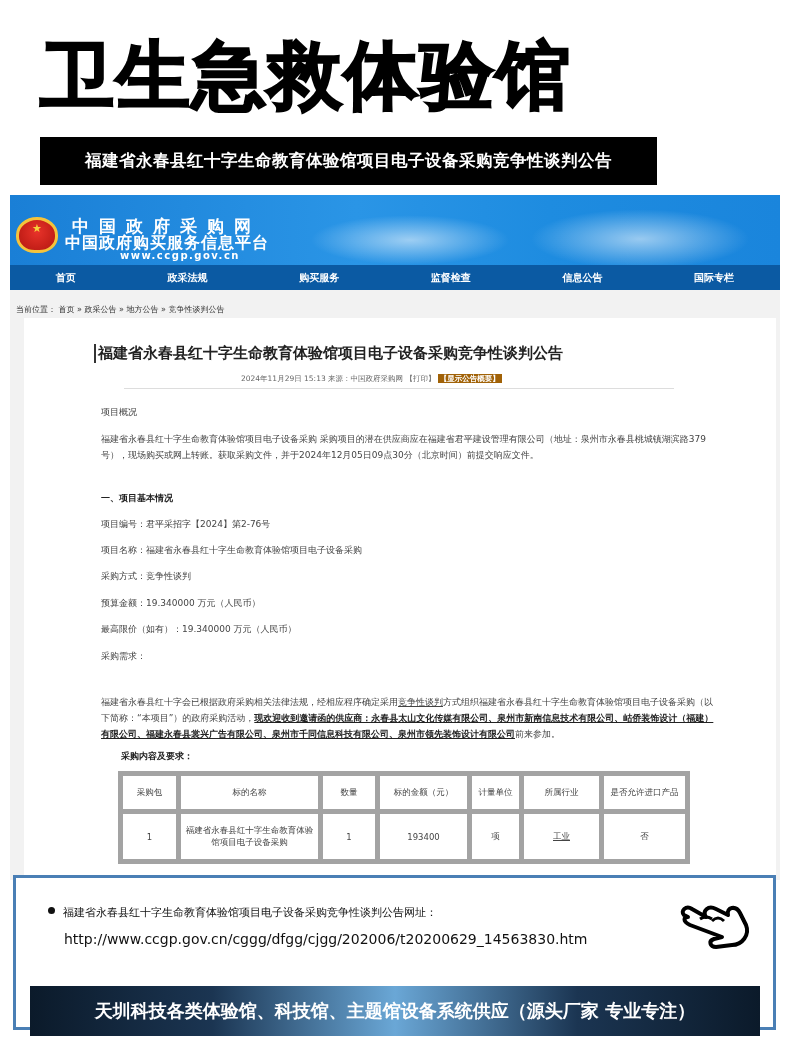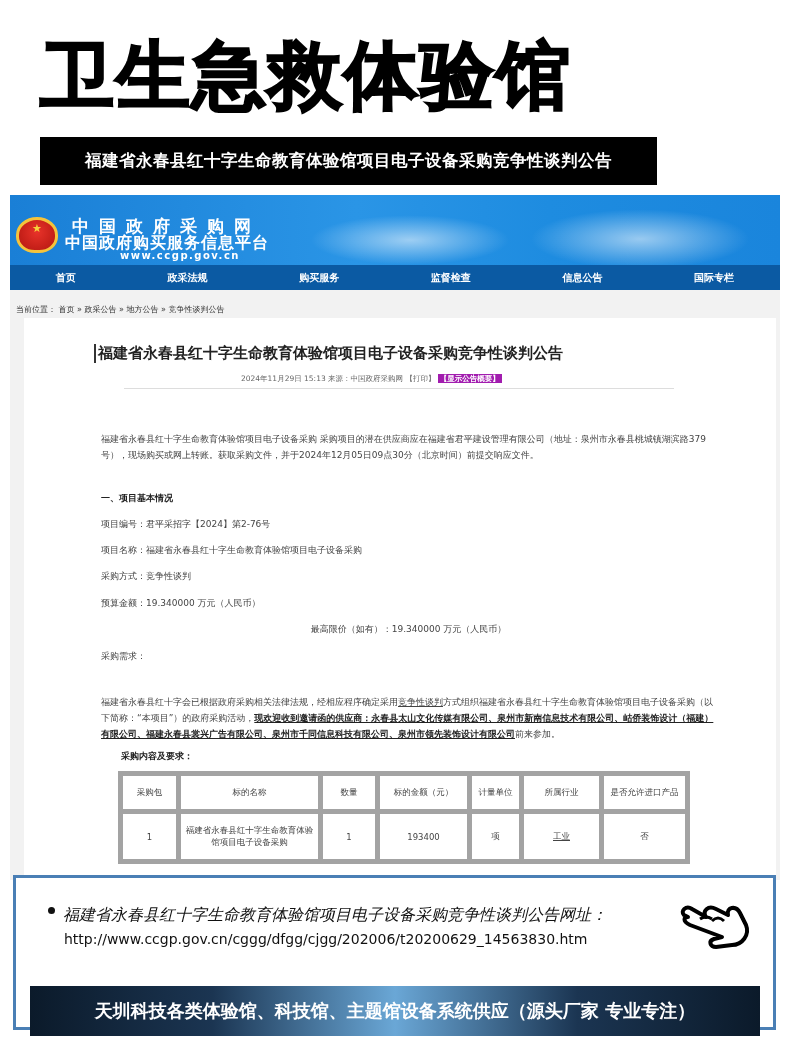--- a/index.html
+++ b/index.html
@@ -20,34 +20,34 @@
   .ccgp-nav { position: absolute; left: 10px; top: 265px; width: 770px; height: 25px; background: #0b5aa3; display: flex; justify-content: space-around; align-items: center; }
   .ccgp-nav span { color: #fff; font-size: 10px; font-weight: bold; }
 
   .crumb-area { position: absolute; left: 10px; top: 290px; width: 770px; height: 590px; background: #f2f2f2; }
   .crumb { position: absolute; left: 6px; top: 14px; font-size: 8px; color: #333; }
 
   .content { position: absolute; left: 14px; top: 28px; width: 752px; height: 562px; background: #fff; }
 
   .doc-title { position: absolute; left: 70px; top: 26px; font-size: 15px; font-weight: bold; color: #222; border-left: 2px solid #333; padding-left: 2px; }
   .meta { position: absolute; left: 217px; top: 56px; font-size: 7.5px; color: #666; }
-  .meta .red-tag { background: #a21caf; color: #fff; padding: 0 2px; font-weight: bold; }
+  .meta .red-tag { background: #a16207; color: #fff; padding: 0 2px; font-weight: bold; }
   .sep { position: absolute; left: 100px; top: 70px; width: 550px; border-top: 1px solid #ddd; }
 
   .p { position: absolute; left: 77px; font-size: 9px; color: #444; line-height: 16px; width: 615px; }
   .h2 { font-weight: bold; color: #222; }
   .ul { text-decoration: underline; }
   .b { font-weight: bold; color: #222; }
 
   table.items { position: absolute; left: 94px; top: 453px; border-collapse: collapse; font-size: 8.5px; color: #444; }
   table.items td, table.items th { border: 5px solid #a3a3a3; text-align: center; font-weight: normal; padding: 2px 4px; }
 
   .bottom-box { position: absolute; left: 13px; top: 875px; width: 763px; height: 155px; border: 3px solid #4a7fb5; background: #fff; }
   .bullet { position: absolute; left: 32px; top: 29px; width: 7px; height: 7px; border-radius: 50%; background: #111; }
-  .url-label { position: absolute; left: 47px; top: 27px; font-size: 16px; color: #111; font-style: italic; }
+  .url-label { position: absolute; left: 47px; top: 27px; font-size: 11px; color: #111; }
   .url { position: absolute; left: 48px; top: 53px; font-size: 14px; color: #111; }
   .hand { position: absolute; left: 660px; top: 15px; width: 80px; height: 60px; }
   .slogan { position: absolute; left: 14px; top: 88px; width: 730px; height: 50px; background: linear-gradient(90deg, #0b1a2a 0%, #1b3552 25%, #6aa7d6 50%, #1b3552 75%, #0b1a2a 100%); color: #fff; font-size: 18px; font-weight: bold; display: flex; align-items: center; justify-content: center; margin-top: 20px; }
 </style>
 </head>
 <body>
 
 <div class="big-title">卫生急救体验馆</div>
 <div class="sub-banner">福建省永春县红十字生命教育体验馆项目电子设备采购竞争性谈判公告</div>
 
@@ -84,28 +84,29 @@
   <div class="content">
     <div class="doc-title">福建省永春县红十字生命教育体验馆项目电子设备采购竞争性谈判公告</div>
     <div class="meta">
       <span>2024年11月29日 15:13</span>
       <span>来源：中国政府采购网</span>
       <span>【打印】</span>
       <span class="red-tag">【显示公告概要】</span>
     </div>
     <div class="sep"></div>
 
+    <div class="p" style="top:86px;">项目概况</div>
     <div class="p" style="top:113px;">福建省永春县红十字生命教育体验馆项目电子设备采购 采购项目的潜在供应商应在福建省君平建设管理有限公司（地址：泉州市永春县桃城镇湖滨路379号），现场购买或网上转账。获取采购文件，并于2024年12月05日09点30分（北京时间）前提交响应文件。</div>
     <div class="p h2" style="top:172px;">一、项目基本情况</div>
 
     <div class="p" style="top:198px;"><span>项目编号：</span><span>君平采招字【2024】第2-76号</span></div>
     <div class="p" style="top:224px;"><span>项目名称：</span><span>福建省永春县红十字生命教育体验馆项目电子设备采购</span></div>
     <div class="p" style="top:250px;"><span>采购方式：</span><span>竞争性谈判</span></div>
     <div class="p" style="top:277px;"><span>预算金额：</span><span>19.340000 万元（人民币）</span></div>
-    <div class="p" style="top:303px;text-align:center;"><span>最高限价（如有）：</span><span>19.340000 万元（人民币）</span></div>
+    <div class="p" style="top:303px;"><span>最高限价（如有）：</span><span>19.340000 万元（人民币）</span></div>
     <div class="p" style="top:330px;">采购需求：</div>
 
     <div class="p" style="top:342px;margin-top:34px;"><span>福建省永春县红十字会已根据政府采购相关法律法规，经相应程序确定采用</span><span class="ul">竞争性谈判</span><span>方式组织福建省永春县红十字生命教育体验馆项目电子设备采购（以下简称：“本项目”）的政府采购活动，</span><span class="b ul">现欢迎收到邀请函的供应商：永春县太山文化传媒有限公司、泉州市新南信息技术有限公司、岵侨装饰设计（福建）有限公司、福建永春县裳兴广告有限公司、泉州市千同信息科技有限公司、泉州市领先装饰设计有限公司</span><span>前来参加。</span></div>
 
     <div class="p b" style="top:430px;left:97px;">采购内容及要求：</div>
 
     <table class="items">
       <tbody>
           <tr>
         <th style="width:58px;height:38px;">采购包</th>

